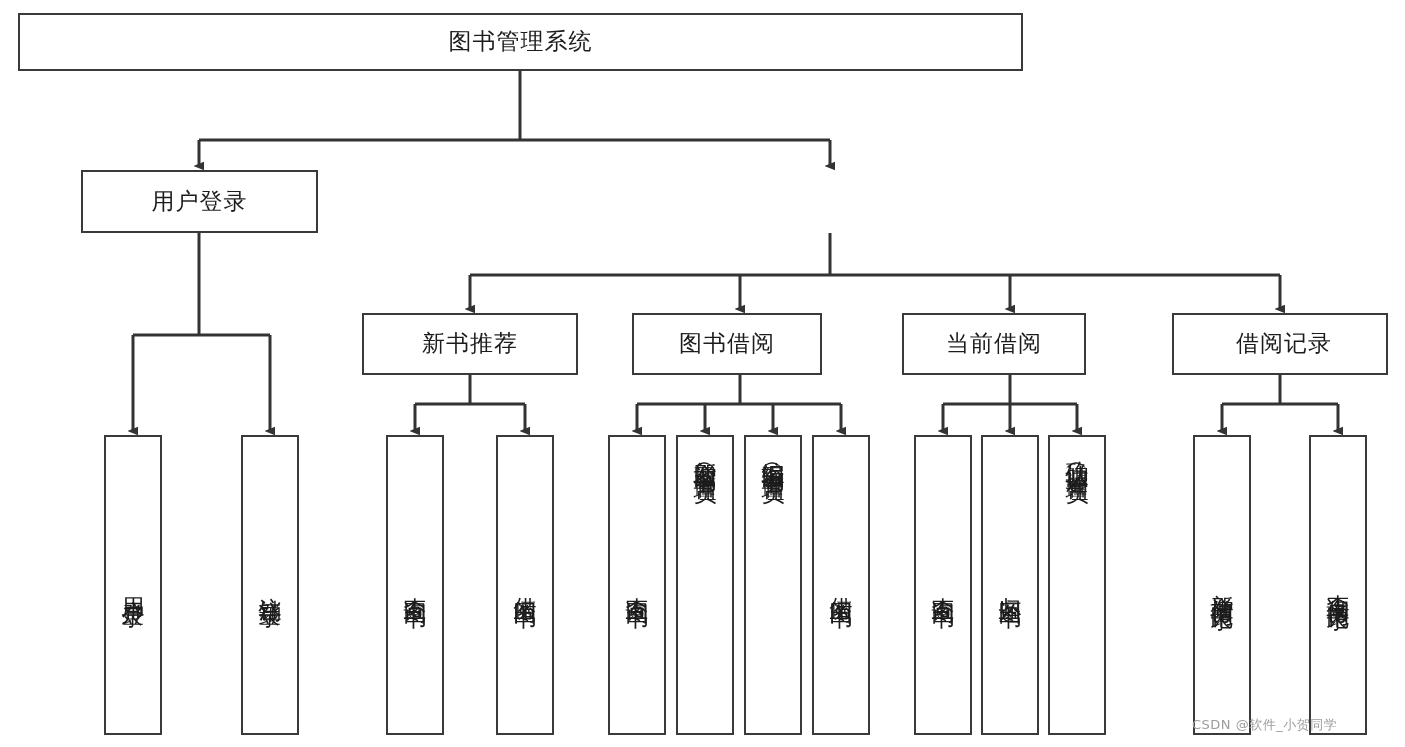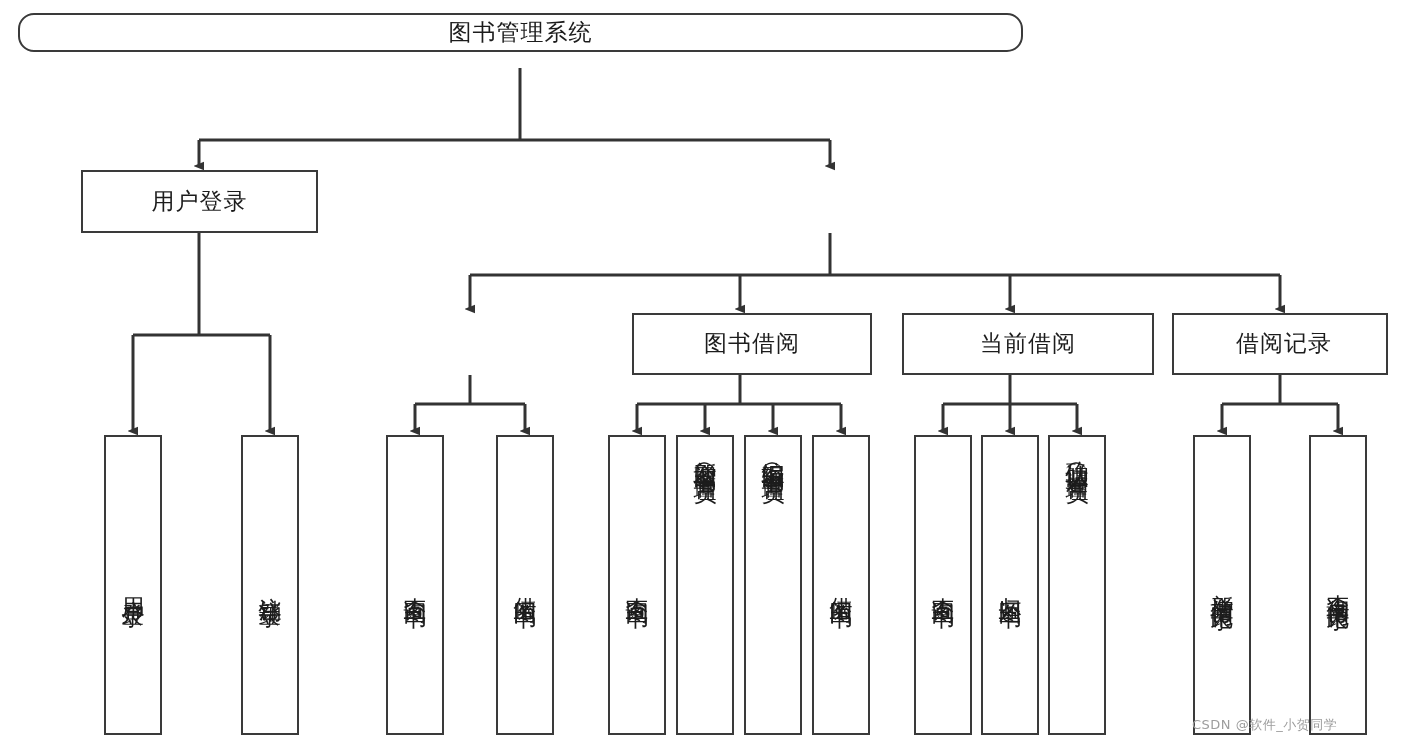--- a/index.html
+++ b/index.html
@@ -118,32 +118,35 @@
       <path d="M1010,404 L1010,431" marker-end="url(#arrow)"></path>
       <path d="M1077,404 L1077,431" marker-end="url(#arrow)"></path>
 
       <path d="M1280,375 L1280,404"></path>
       <path d="M1222,404 L1338,404"></path>
       <path d="M1222,404 L1222,431" marker-end="url(#arrow)"></path>
       <path d="M1338,404 L1338,431" marker-end="url(#arrow)"></path>
     </g>
   </svg>
 
-  <div class="node horizontal" style="left:18px; top:13px; width:1005px; height:39px;border-radius:16px;">
+  <div class="node horizontal" style="left:18px; top:13px; width:1005px; height:58px;">
     <span class="node-label">图书管理系统</span>
   </div>
 
   <div class="node horizontal" style="left:81px; top:170px; width:237px; height:63px;">
     <span class="node-label">用户登录</span>
   </div>
 
-  <div class="node horizontal" style="left:632px; top:313px; width:240px; height:62px;">
+  <div class="node horizontal" style="left:362px; top:313px; width:216px; height:62px;">
+    <span class="node-label">新书推荐</span>
+  </div>
+  <div class="node horizontal" style="left:632px; top:313px; width:190px; height:62px;">
     <span class="node-label">图书借阅</span>
   </div>
-  <div class="node horizontal" style="left:902px; top:313px; width:252px; height:62px;">
+  <div class="node horizontal" style="left:902px; top:313px; width:184px; height:62px;">
     <span class="node-label">当前借阅</span>
   </div>
   <div class="node horizontal" style="left:1172px; top:313px; width:216px; height:62px;padding-left:8px;">
     <span class="node-label">借阅记录</span>
   </div>
 
   <div class="node vertical align-mid" style="left:104px; top:435px; width:58px; height:300px;">
     <span class="node-label">用户登录</span>
   </div>
   <div class="node vertical align-mid" style="left:241px; top:435px; width:58px; height:300px;">

